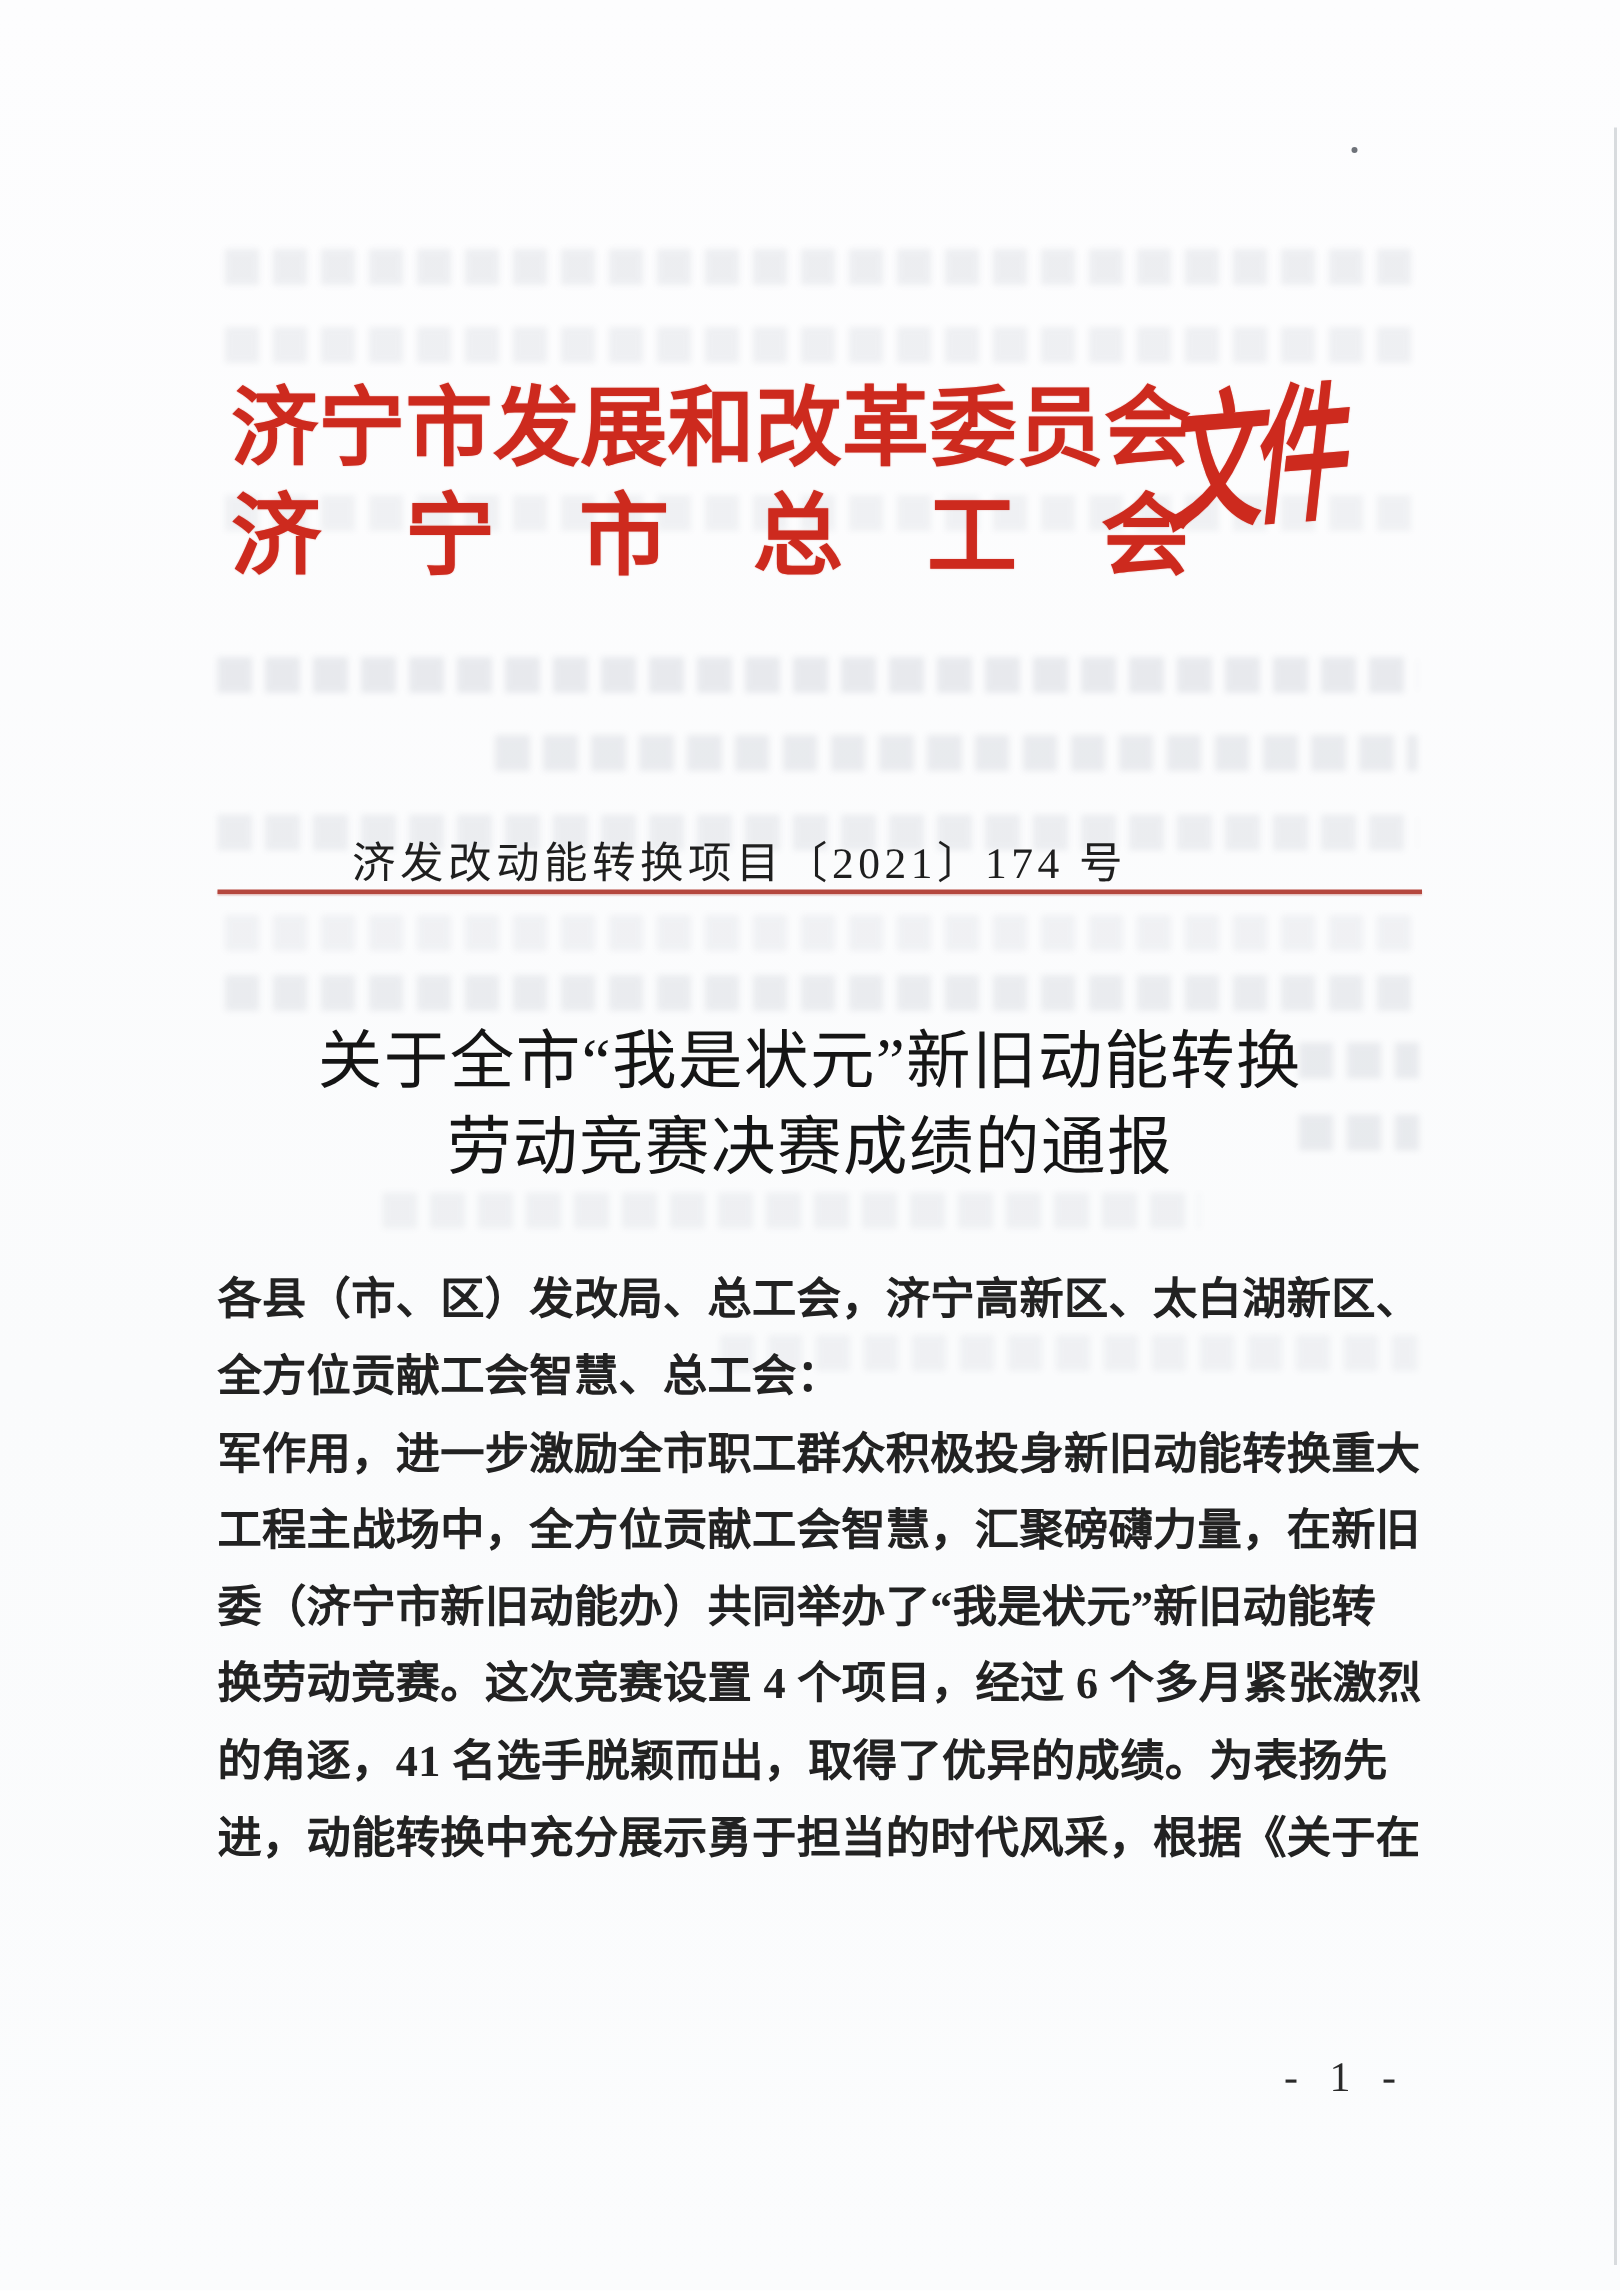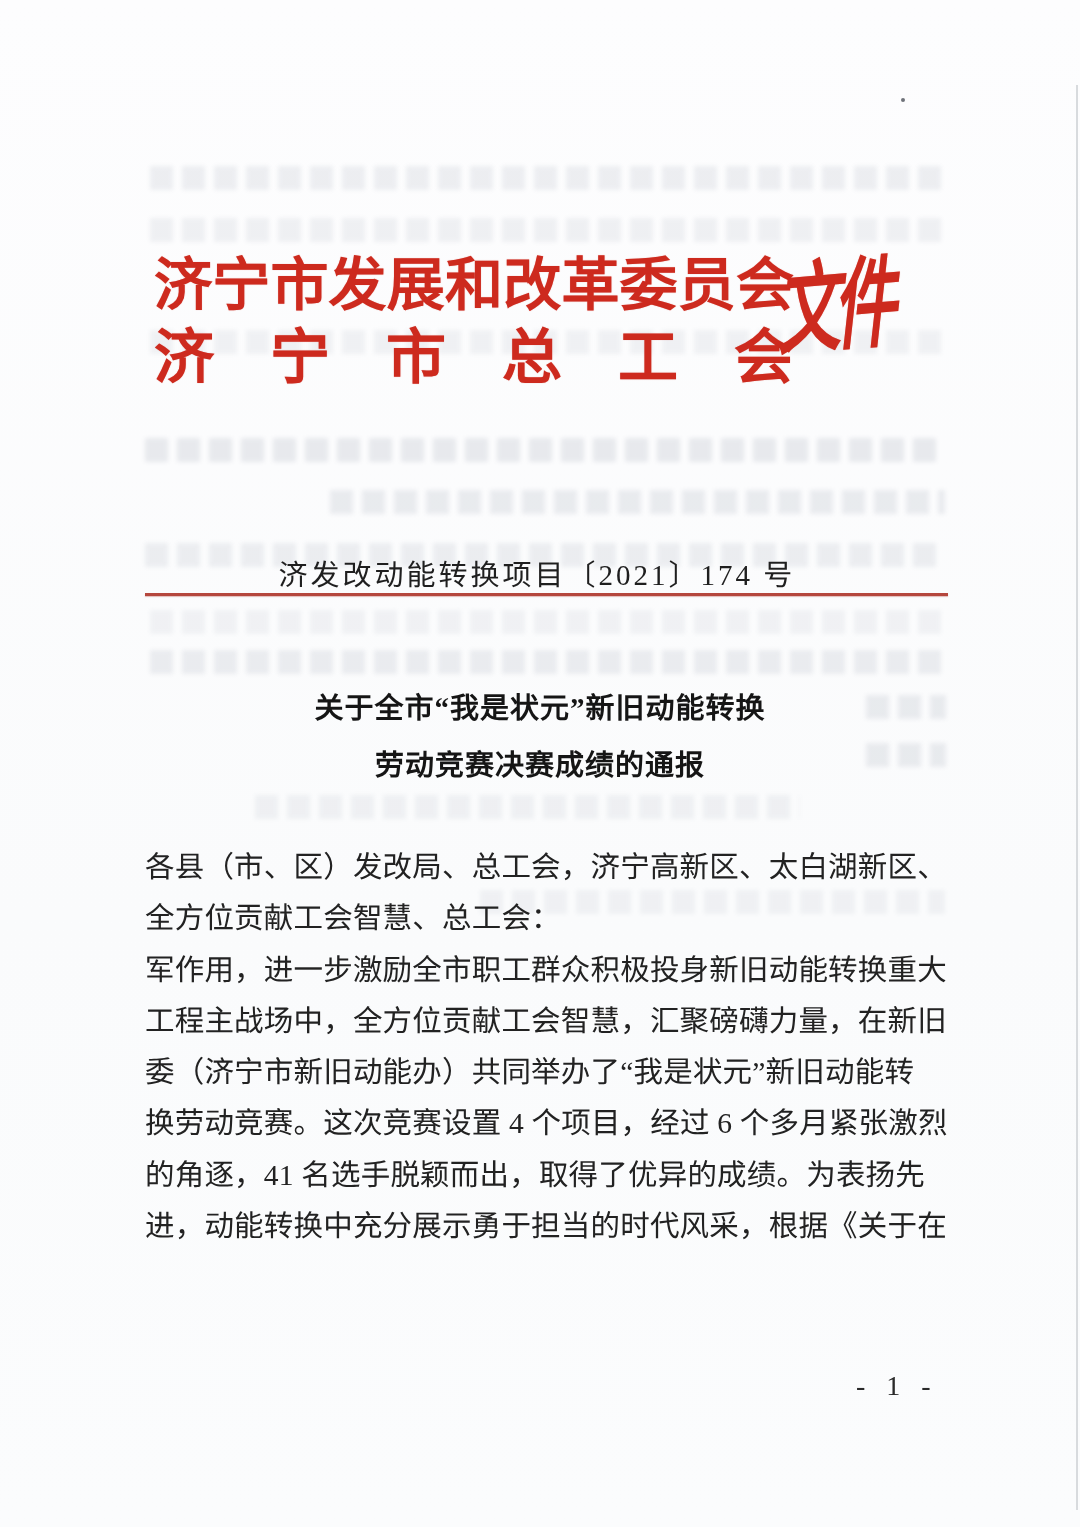--- a/index.html
+++ b/index.html
@@ -32,39 +32,39 @@
   .doc-type{
     position:absolute;left:788px;top:258px;
     color:#cd2a1e;font-weight:700;font-size:100px;line-height:110px;
     letter-spacing:-10px;white-space:nowrap;
     transform:scaleX(0.62) skewX(-13deg) rotate(-3deg);
     transform-origin:left top;
     text-shadow:0 0 1px rgba(205,42,30,.5);
   }
   .doc-number{
     position:absolute;left:0;top:551px;width:986px;
-    text-align:center;font-size:29px;letter-spacing:3px;color:#1f1f1f;padding-left:44px;
+    text-align:center;font-size:29px;letter-spacing:3px;color:#1f1f1f;
   }
   .red-rule{
     position:absolute;left:145px;top:593px;width:803px;height:3px;
     background:#b5473e;
     box-shadow:0 1px 1px rgba(181,71,62,.35);
   }
   .doc-title{
     position:absolute;left:0;top:680px;width:1080px;margin:0;
     text-align:center;color:#151515;
-    font-size:29px;font-weight:700;line-height:57px;
+    font-size:43px;font-weight:400;line-height:57px;
     letter-spacing:1px;
   }
   .body-text{
     position:absolute;left:145px;top:842px;width:795px;
     font-size:29.5px;line-height:51.3px;color:#222;
     letter-spacing:0.2px;
   }
-  .body-text .line{white-space:nowrap;}
+  .body-text .line{white-space:nowrap;font-weight:bold;}
   .body-text .line.indent{text-indent:60px;}
   .page-number{
     position:absolute;left:856px;top:1370px;
     font-size:28px;letter-spacing:7px;color:#2a2a2a;white-space:nowrap;
   }
   .edge-shadow{
     position:absolute;right:2px;top:85px;height:1425px;width:2px;
     background:#d8dbde;
   }
   .speck{

